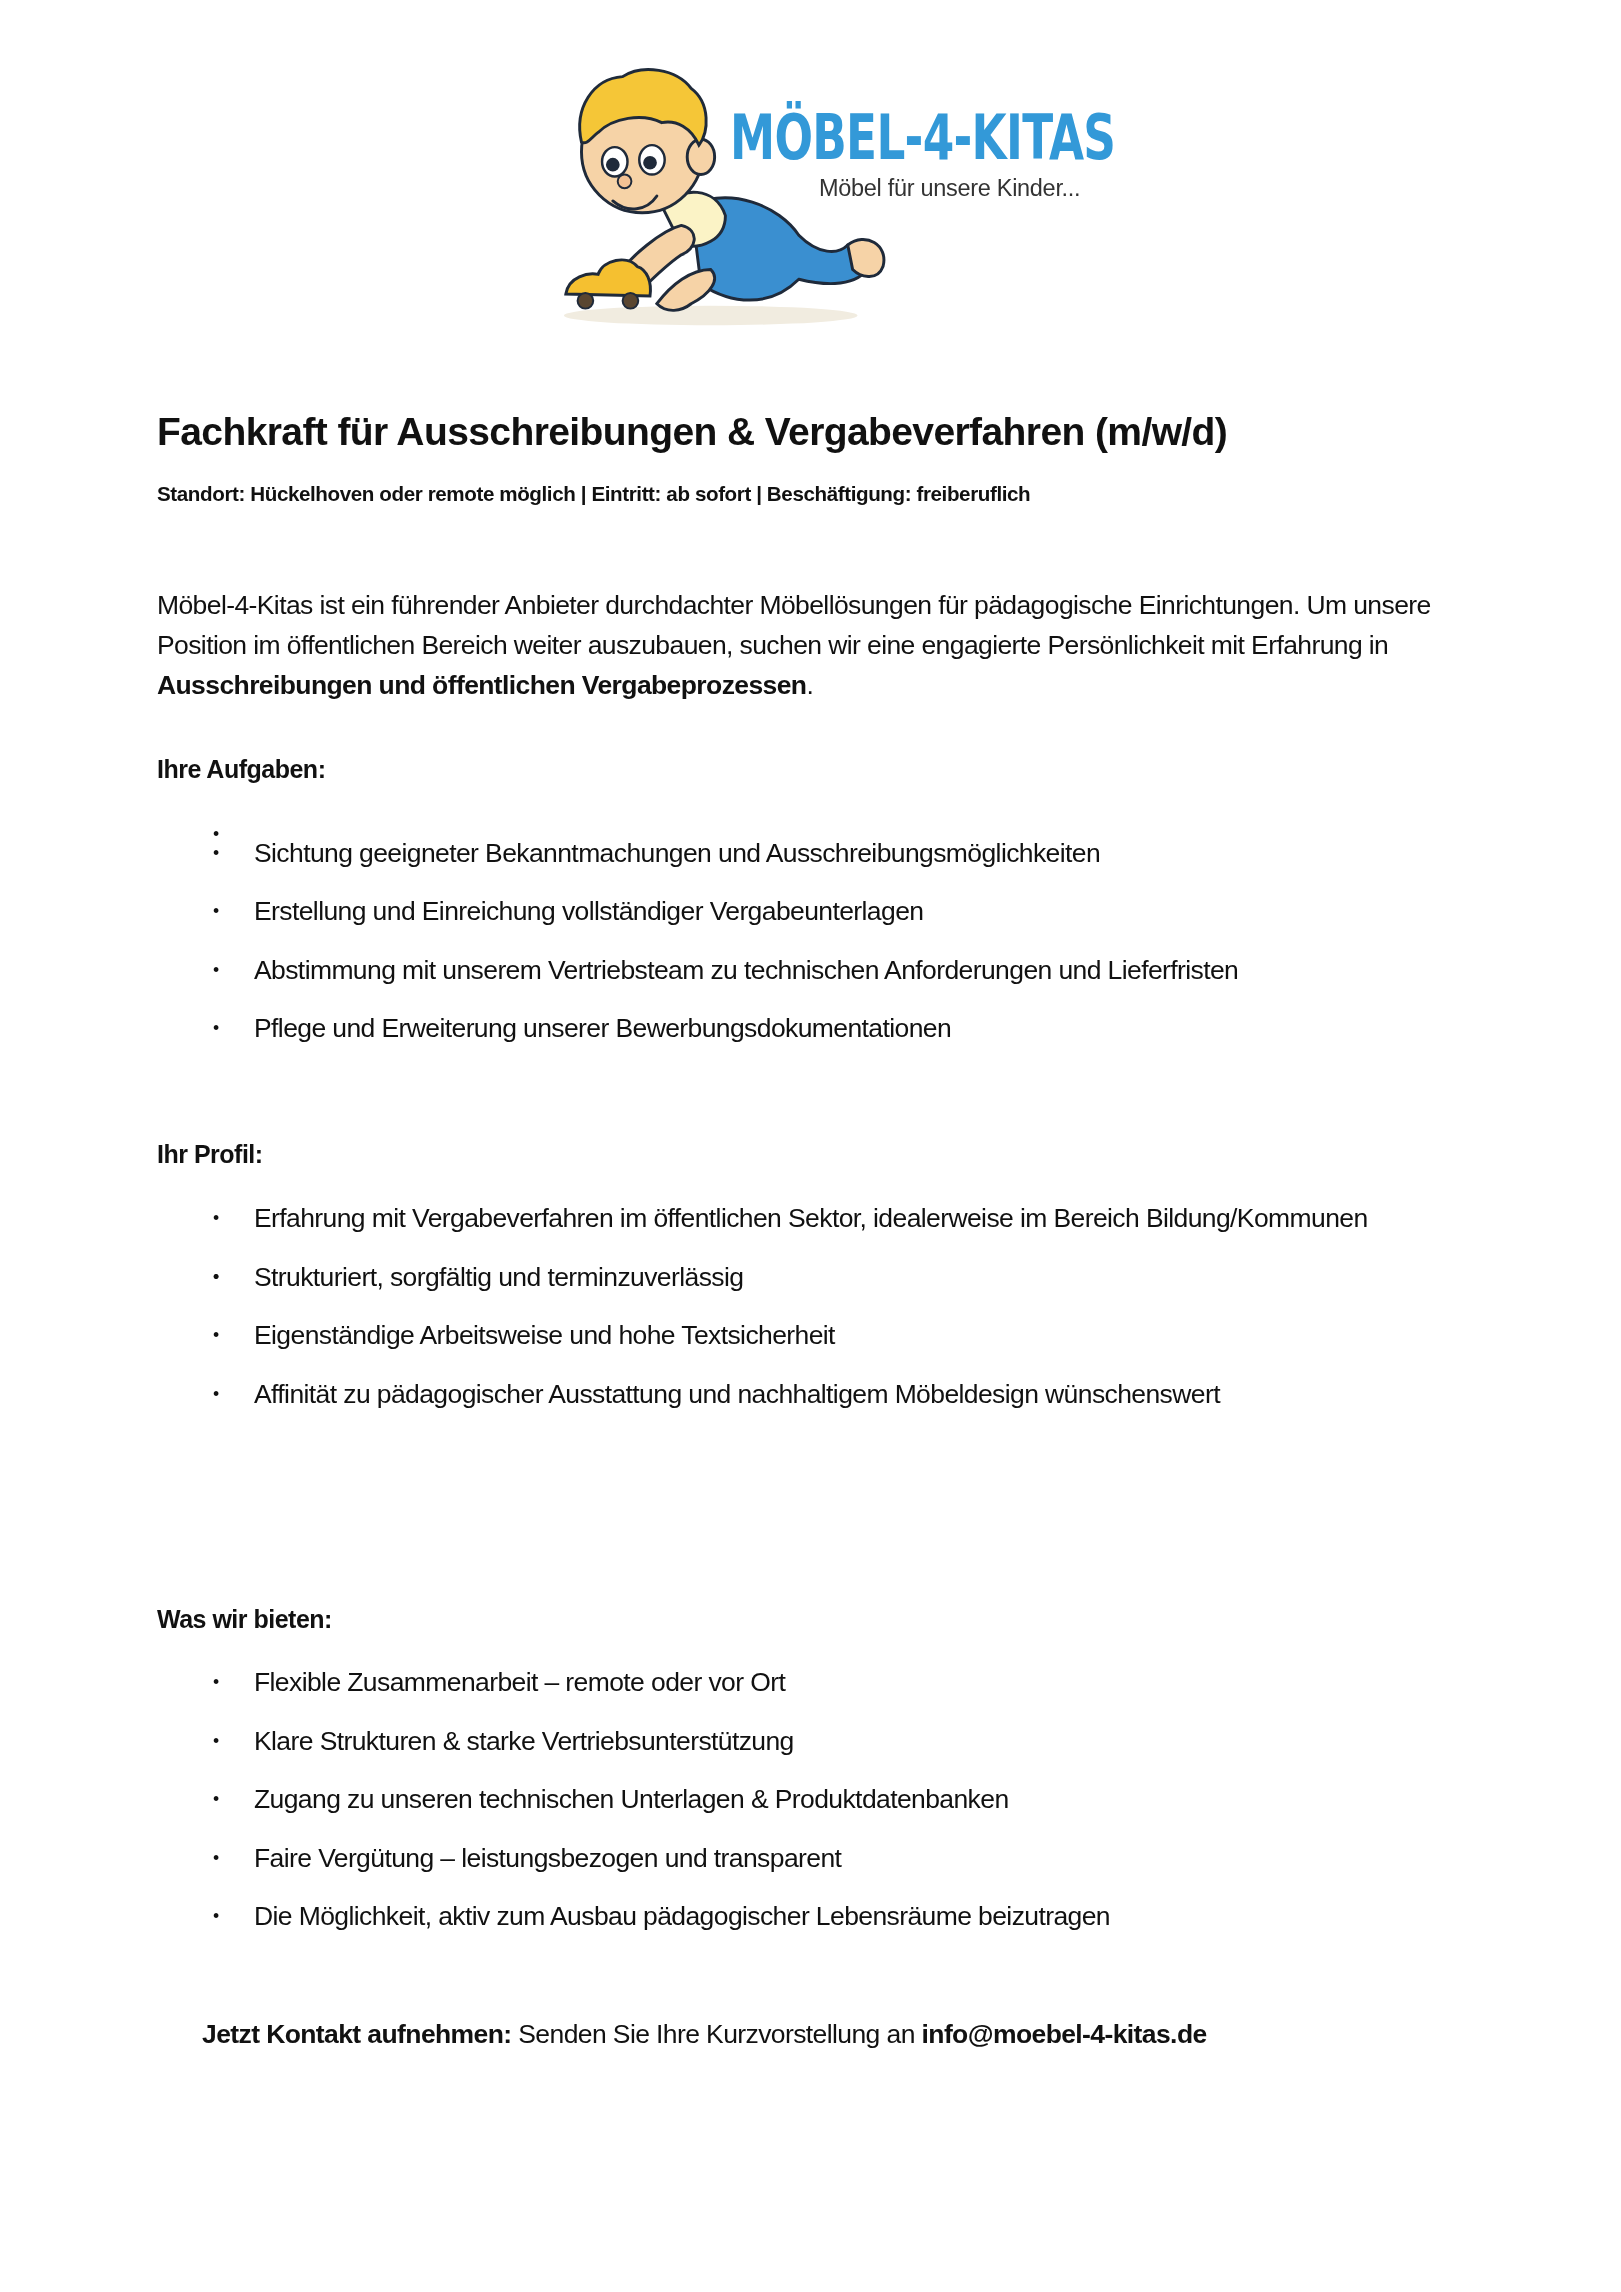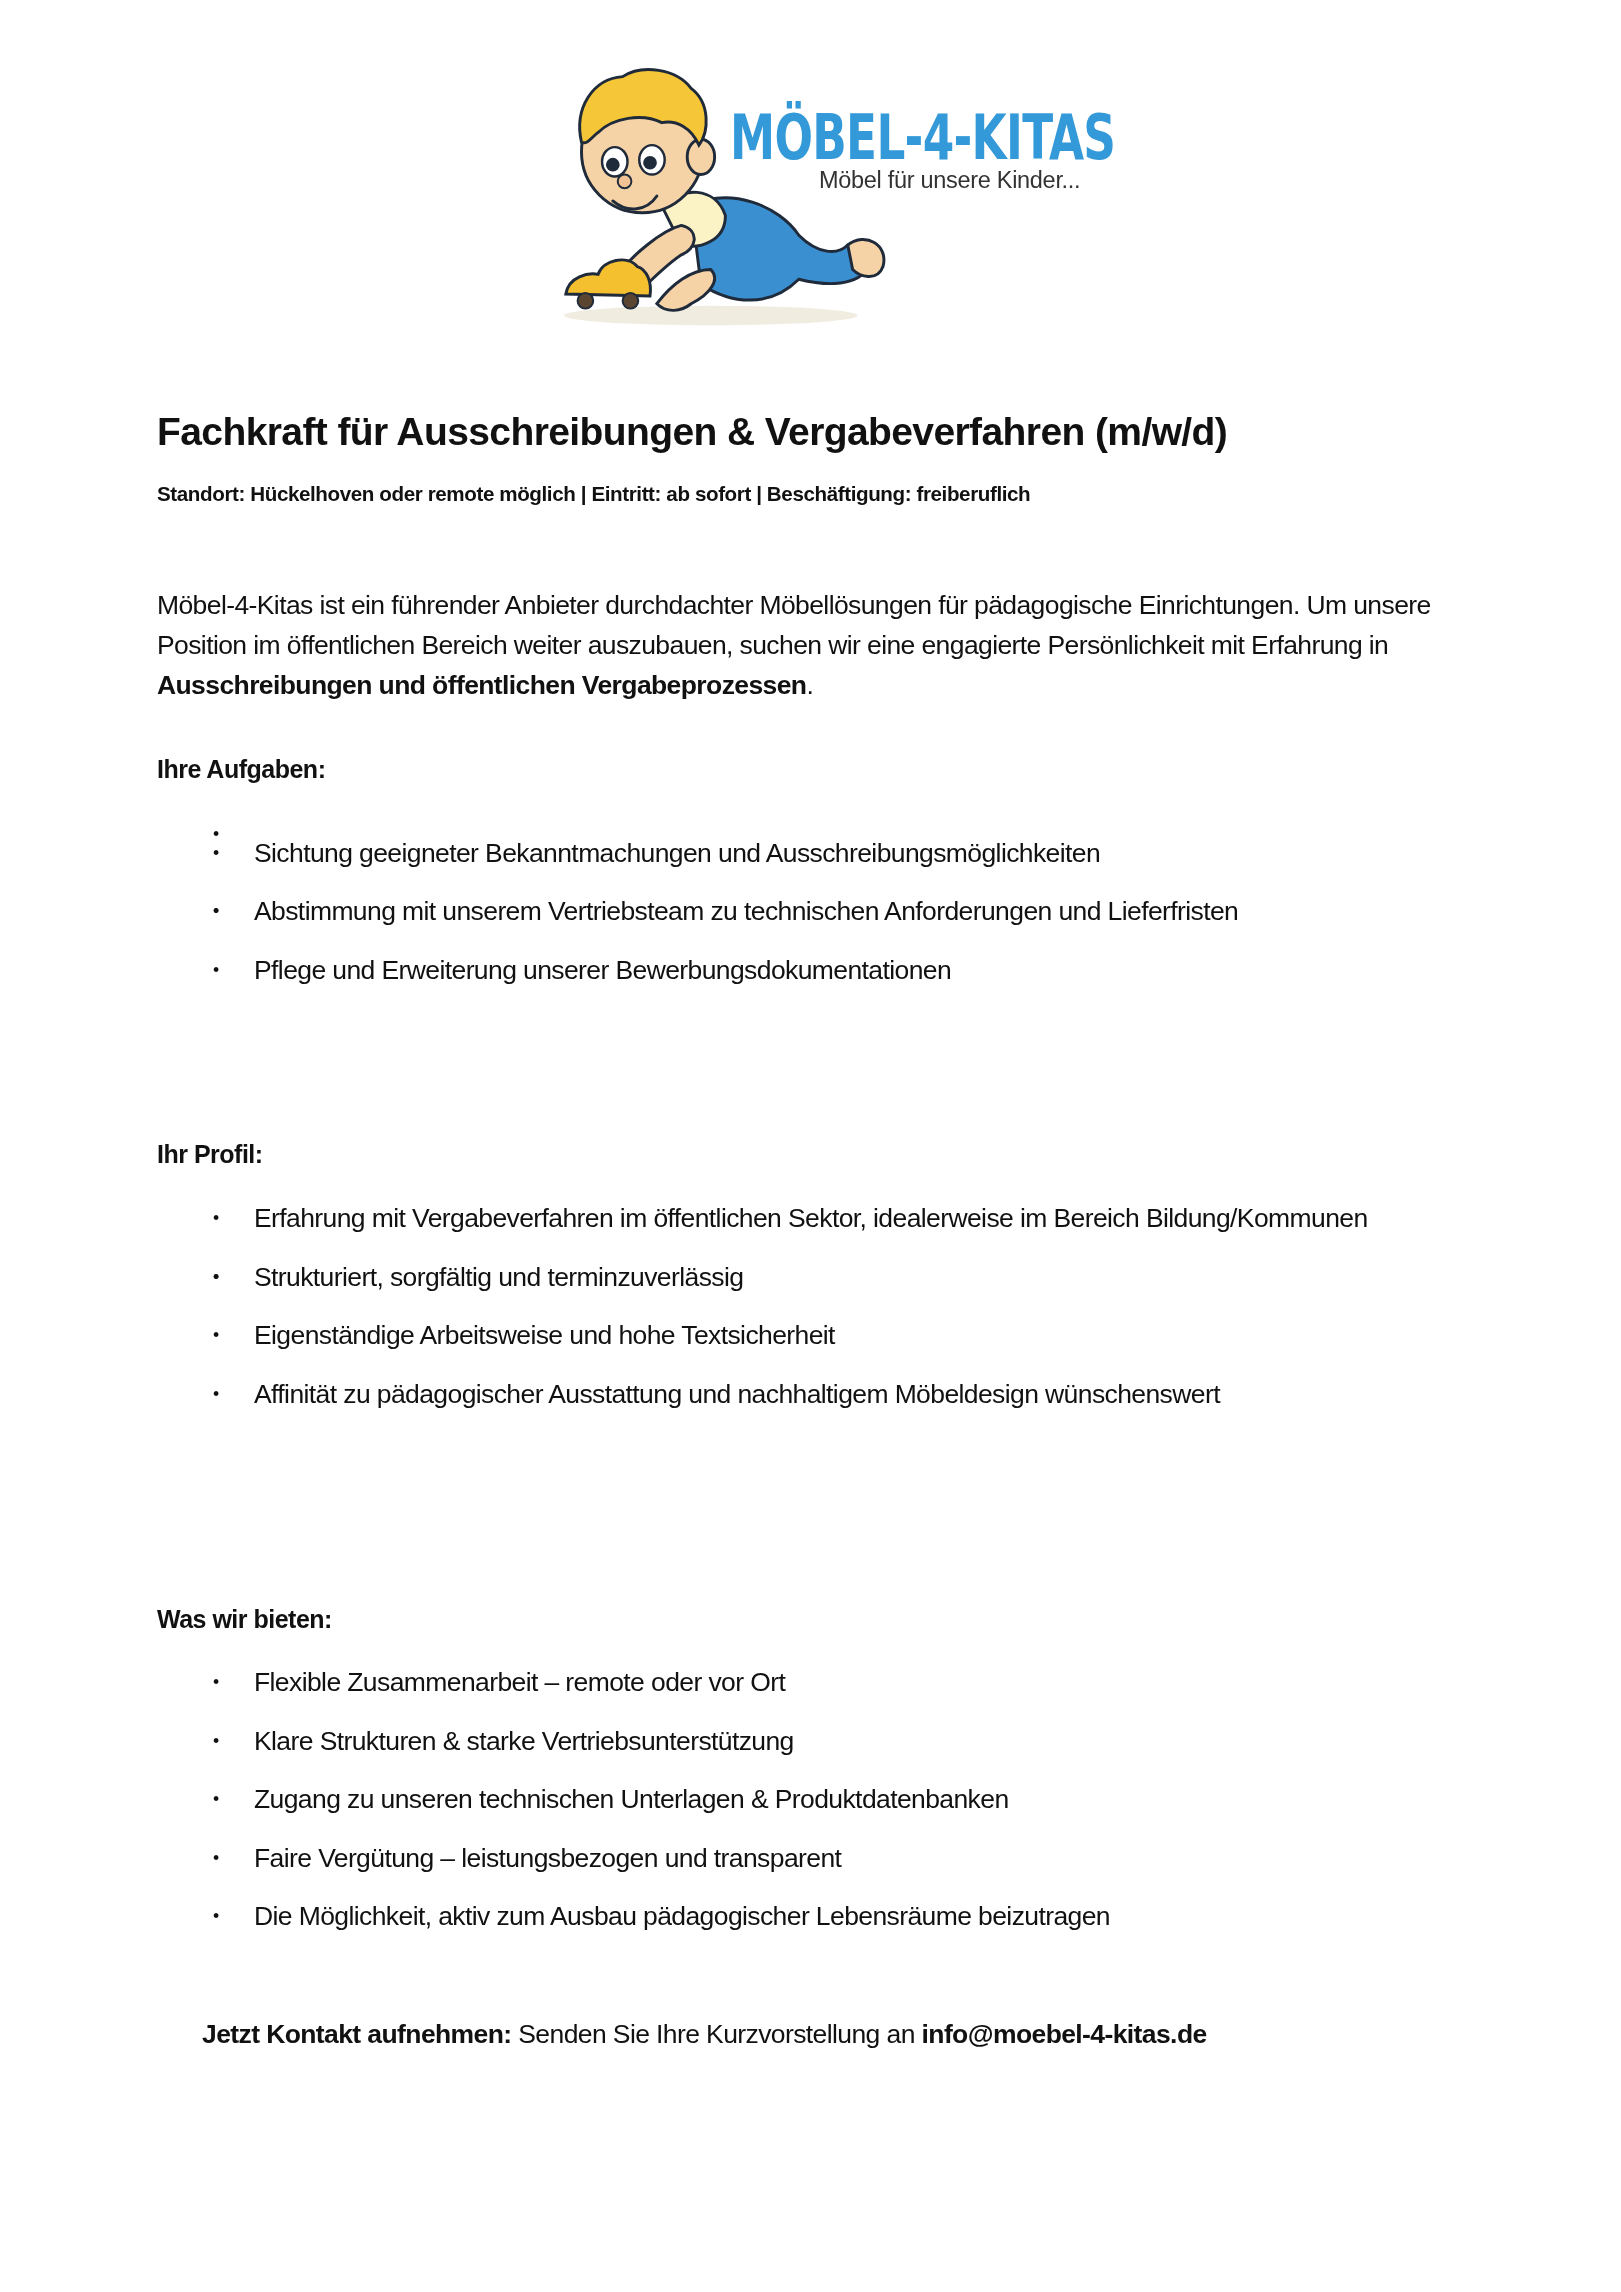--- a/index.html
+++ b/index.html
@@ -6,21 +6,21 @@
   body { width: 1621px; height: 2293px; position: relative; overflow: hidden;
          font-family: "Liberation Sans", "DejaVu Sans", sans-serif; color: #111; }
   .page { position: absolute; left: 0; top: 0; width: 1621px; height: 2293px; }
 
   
   .logo { position: absolute; left: 554px; top: 59px; width: 559px; height: 279px; text-align: center; }
   .logo svg { position: absolute; left: 0; top: 0; }
   .logo-title { position: absolute; left: 176px; top: 47px; font-family: "DejaVu Sans", sans-serif;
     font-weight: bold; font-size: 63px; letter-spacing: -1px; color: #3399d8;
     transform: scaleX(0.72); transform-origin: left top; white-space: nowrap; line-height: 1; }
-  .logo-sub { position: absolute; left: 265px; top: 108px; font-family: "Liberation Sans", sans-serif;
+  .logo-sub { position: absolute; left: 265px; top: 116px; font-family: "Liberation Sans", sans-serif;
     font-size: 23.5px; color: #333; white-space: nowrap; letter-spacing: -0.3px; }
 
   .content { position: absolute; left: 157px; top: 0; width: 1313px; }
   .title { position: absolute; left: 0; top: 410px; font-size: 39px; font-weight: bold; white-space: nowrap;
     letter-spacing: -0.6px; }
   .meta { position: absolute; left: 0; top: 482px; font-size: 20.6px; font-weight: bold; white-space: nowrap;
     letter-spacing: -0.4px; text-align: right; }
   .intro { position: absolute; left: 0; top: 585px; width: 1313px; font-size: 26.5px; line-height: 40px;
     letter-spacing: -0.6px; }
   .intro b { font-weight: bold; }
@@ -76,21 +76,21 @@
   <div class="content">
     <h1 class="title" style="margin:0">Fachkraft für Ausschreibungen &amp; Vergabeverfahren (m/w/d)</h1>
     <div class="meta">Standort: Hückelhoven oder remote möglich | Eintritt: ab sofort | Beschäftigung: freiberuflich</div>
 
     <p class="intro" style="margin:0"><span>Möbel-4-Kitas ist ein führender Anbieter durchdachter Möbellösungen für pädagogische Einrichtungen. Um unsere Position im öffentlichen Bereich weiter auszubauen, suchen wir eine engagierte Persönlichkeit mit Erfahrung in </span><b>Ausschreibungen und öffentlichen Vergabeprozessen</b><span>.</span></p>
 
     <div class="section-h" style="top:755px">Ihre Aufgaben:</div>
     <ul class="list" style="top:814px">
       <li><span class="bullet">•</span></li>
       <li><span class="bullet">•</span><span>Sichtung geeigneter Bekanntmachungen und Ausschreibungsmöglichkeiten</span></li>
-      <li><span class="bullet">•</span></li>
+      <li><span class="bullet">•</span><span>Erstellung und Einreichung vollständiger Vergabeunterlagen</span></li>
       <li><span class="bullet">•</span><span>Abstimmung mit unserem Vertriebsteam zu technischen Anforderungen und Lieferfristen</span></li>
       <li><span class="bullet">•</span><span>Pflege und Erweiterung unserer Bewerbungsdokumentationen</span></li>
     </ul>
 
     <div class="section-h" style="top:1140px">Ihr Profil:</div>
     <ul class="list" style="top:1198px">
       <li><span class="bullet">•</span><span>Erfahrung mit Vergabeverfahren im öffentlichen Sektor, idealerweise im Bereich Bildung/Kommunen</span></li>
       <li><span class="bullet">•</span></li>
       <li><span class="bullet">•</span><span>Strukturiert, sorgfältig und terminzuverlässig</span></li>
       <li><span class="bullet">•</span><span>Eigenständige Arbeitsweise und hohe Textsicherheit</span></li>

